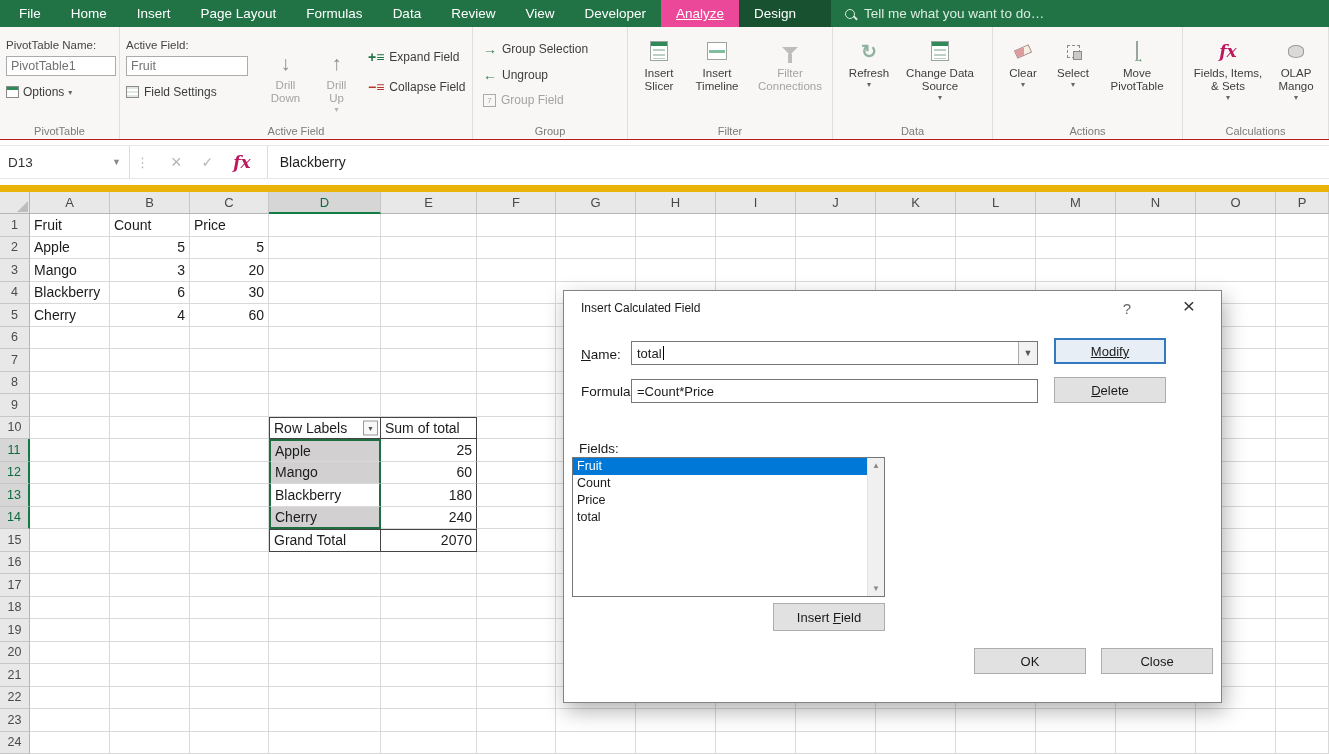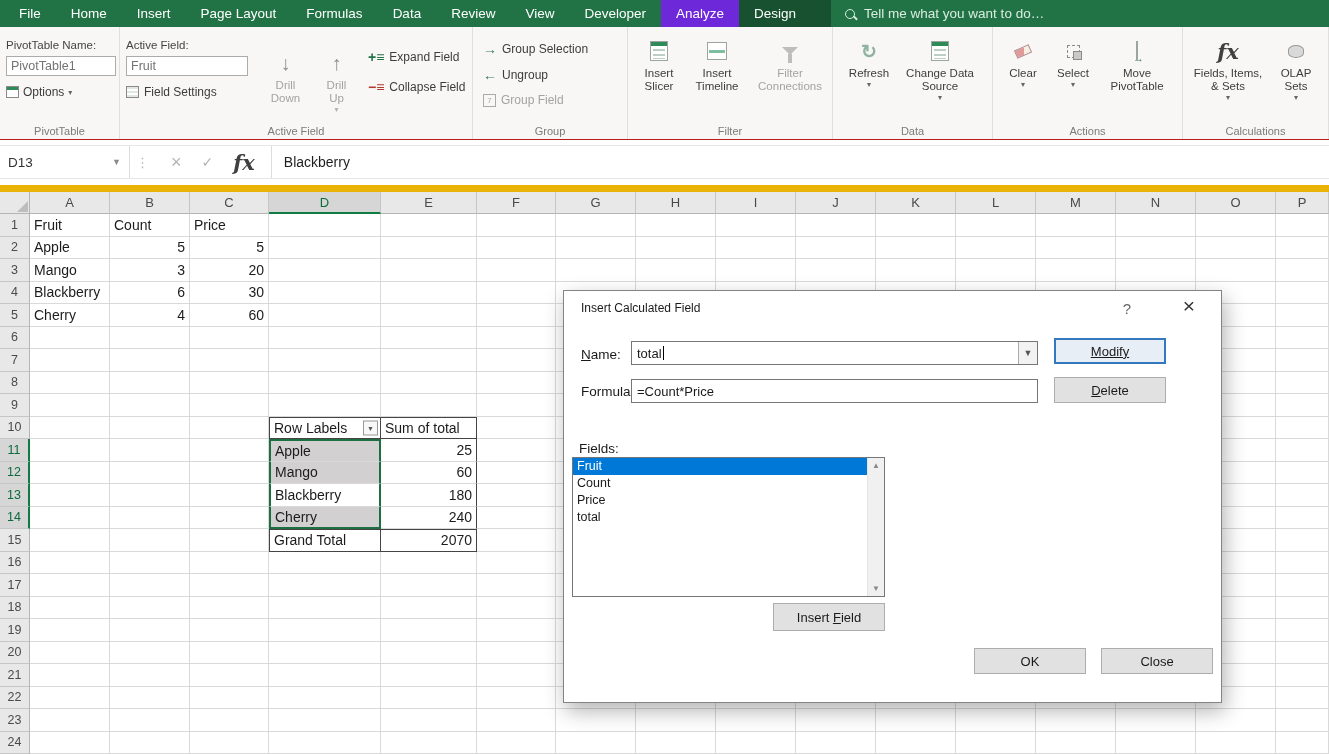--- a/index.html
+++ b/index.html
@@ -3,21 +3,21 @@
 <meta charset="utf-8">
 <style>
   *{margin:0;padding:0;box-sizing:border-box;}
   html,body{width:1329px;height:754px;overflow:hidden;background:#fff;font-family:"Liberation Sans",sans-serif;}
   #app{position:relative;width:1329px;height:754px;}
 
   
   .menubar{position:absolute;top:0;left:0;width:100%;height:27px;background:#217346;display:flex;align-items:stretch;color:#fff;font-size:13.5px;padding-left:4px;}
   .tab{display:flex;align-items:center;padding:0 15px;white-space:nowrap;cursor:default;}
   .ctx{display:flex;align-items:stretch;background:#17512f;padding-right:20px;}
-  .tab.analyze{background:#6d28d9;}
+  .tab.analyze{background:#ec4899;text-decoration:underline;}
   .tellme{display:flex;align-items:center;gap:9px;margin-left:14px;color:#d9ecdf;}
   .magnifier{position:relative;width:10px;height:10px;border:1.5px solid #d9ecdf;border-radius:50%;display:inline-block;}
   .magnifier::after{content:'';position:absolute;width:5px;height:1.5px;background:#d9ecdf;right:-4px;bottom:-1px;transform:rotate(45deg);}
 
   
   .ribbon{position:absolute;top:27px;left:0;width:100%;height:113px;background:#f8f7f6;border-bottom:1px solid #b91c1c;display:flex;}
   .rgroup{position:relative;height:100%;border-right:1px solid #e1dfdd;flex:none;}
   .rcaption{position:absolute;bottom:2px;left:0;right:0;text-align:center;font-size:11px;color:#7b7b7b;white-space:nowrap;}
   .rib-label{font-size:11.5px;color:#444;white-space:nowrap;}
   .rib-input{height:20px;border:1px solid #ababab;background:#fff;font-size:12.5px;color:#737373;padding:2px 4px 0 4px;white-space:nowrap;overflow:hidden;}
@@ -50,21 +50,21 @@
   .icon-timeline{width:20px;height:18px;border:1px solid #9aa5a0;background:#fff;position:relative;}
   .icon-timeline::before{content:'';position:absolute;left:1px;right:1px;top:7px;height:3px;background:#7fbf9f;}
   .icon-funnel{width:0;height:0;border-left:8px solid transparent;border-right:8px solid transparent;border-top:8px solid #bdbdbd;position:relative;display:inline-block;}
   .icon-funnel::after{content:'';position:absolute;left:-2px;top:-1px;width:4px;height:9px;background:#bdbdbd;}
   .icon-refresh{font-size:19px;color:#8fb3a0;font-weight:bold;}
   .icon-eraser{width:16px;height:9px;background:linear-gradient(110deg,#e09a9a 0 55%,#f6efe2 55%);border:1px solid #b08b8b;transform:rotate(-24deg);display:inline-block;}
   .icon-select{width:13px;height:13px;border:1px dashed #8a8a8a;position:relative;}
   .icon-select::after{content:'';position:absolute;right:-3px;bottom:-3px;width:7px;height:7px;background:#c9c9c9;border:1px solid #8a8a8a;}
   .icon-move-wrap{position:relative;}
   .icon-move-arrow{position:absolute;right:-6px;bottom:-4px;font-size:11px;color:#2e7d4f;font-weight:bold;}
-  .fxicon{font-family:"DejaVu Serif",serif;font-style:italic;font-weight:bold;font-size:21px;color:#404040;}
+  .fxicon{font-family:"DejaVu Serif",serif;font-style:italic;font-weight:bold;font-size:17px;color:#be185d;}
   .icon-cyl{width:16px;height:13px;background:#d9d9d9;border:1px solid #9b9b9b;border-radius:8px/5px;}
   .icon-minitable{width:13px;height:12px;border:1px solid #8a8a8a;background:linear-gradient(#2e8b57 0 3px,#fff 3px);display:inline-block;}
   .icon-minitable.lines{background:linear-gradient(#2e8b57 0 3px,#fff 3px),repeating-linear-gradient(transparent 0 4px,#c9c9c9 4px 5px);}
   .icon-fieldset{width:13px;height:12px;border:1px solid #8a8a8a;background:repeating-linear-gradient(#dfe8e2 0 2px,#fff 2px 4px);display:inline-block;}
 
   
   .formulabar{position:absolute;top:140px;left:0;width:100%;height:52px;background:#fff;border-bottom:7px solid #eab308;}
   .fb-inner{display:flex;align-items:stretch;height:34px;margin-top:5px;border-top:1px solid #e7e7e7;border-bottom:1px solid #e7e7e7;}
   .namebox{width:130px;display:flex;align-items:center;justify-content:space-between;padding:0 8px;font-size:13.5px;color:#333;border-right:1px solid #dcdcdc;}
   .nb-arrow{font-size:9px;color:#8a8a8a;}
@@ -289,21 +289,21 @@
           </span>
         <span class="blabel">Fields, Items,
 &amp; Sets</span>
         <span class="dd">▾</span>
       </div>
       <div class="bigbtn" style="width:54px;">
         <span class="bicon">
             <span class="icon-cyl"></span>
           </span>
         <span class="blabel">OLAP
-Sets</span>
+Mango</span>
         <span class="dd">▾</span>
       </div>
       <div class="bigbtn" style="width:44px;">
         
         
       </div>
       <div class="rcaption">Calculations</div>
     </div>
 
   </div>

